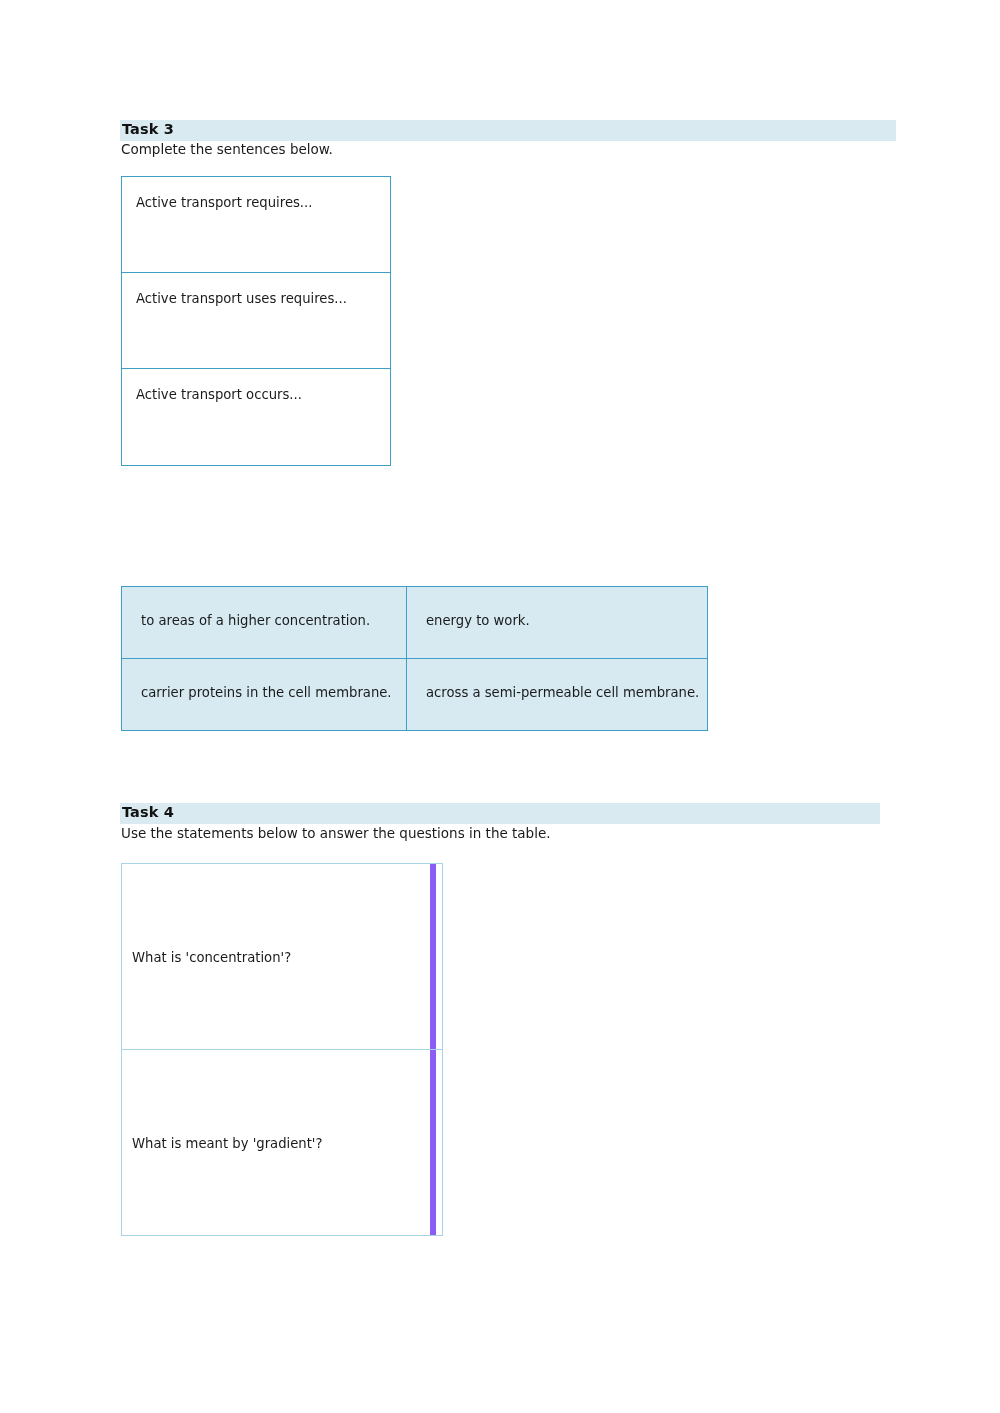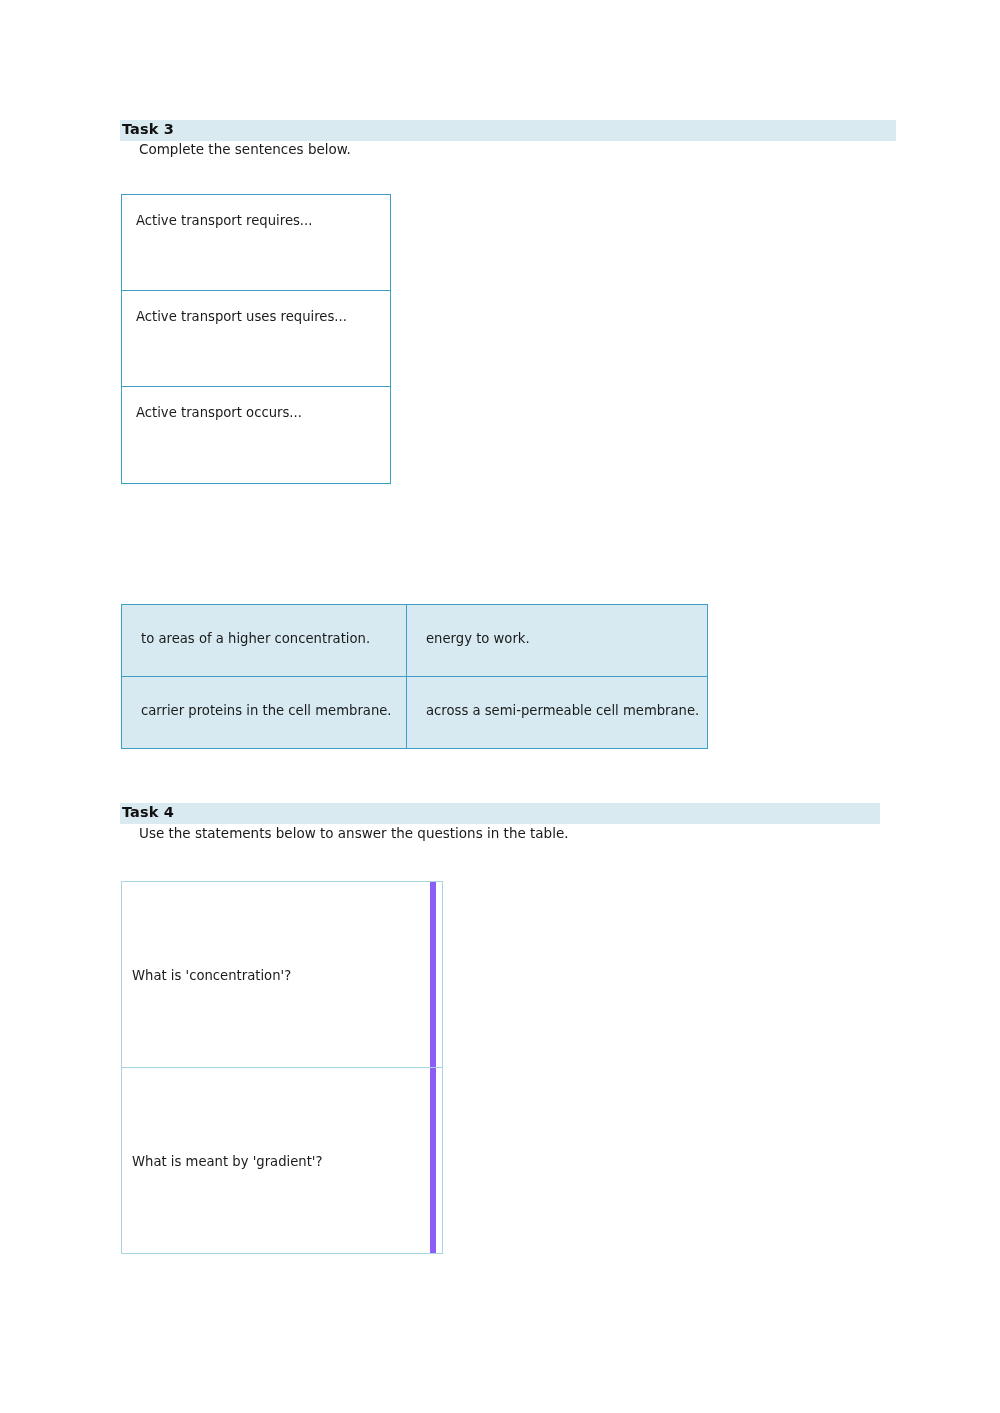--- a/index.html
+++ b/index.html
@@ -41,29 +41,27 @@
     letter-spacing: 0.1px;
     white-space: nowrap;
   }
 
   .task-intro {
     position: absolute;
     left: 121px;
     font-size: 13.5px;
     color: #1a1a1a;
     white-space: nowrap;
-    margin-left: 18px;
   }
 
   
   .wtable {
     position: absolute;
     box-sizing: border-box;
     border-collapse: collapse;
-    margin-top: 18px;
   }
 
   
   .stem-table {
     left: 121px;
     top: 176px;
     width: 270px;
     border: 1.6px solid #3e9ec4;
   }
   .stem-cell {

